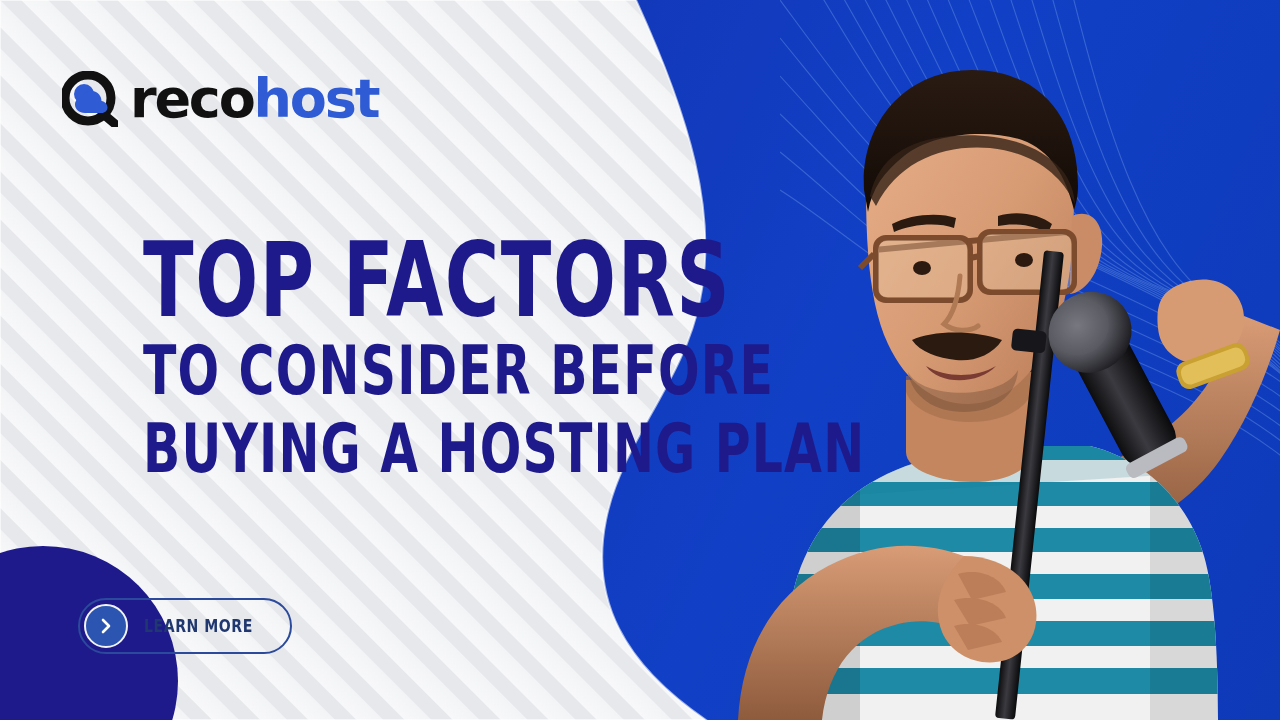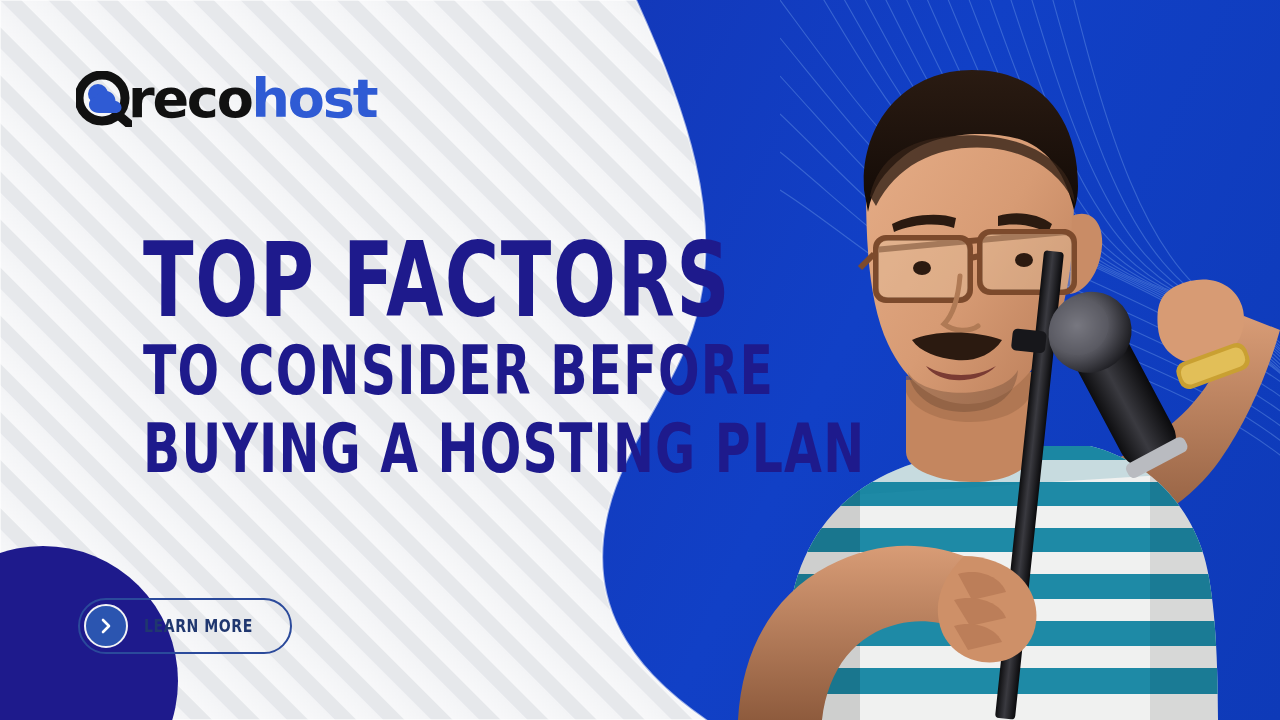--- a/index.html
+++ b/index.html
@@ -30,22 +30,22 @@
 
   
   .corner-circle {
     position:absolute; left:-92px; bottom:-96px;
     width:270px; height:270px; border-radius:50%;
     background:#1E1A8C;
   }
 
   
   .logo {
-    position:absolute; left:76px; top:68px;
-    display:flex; align-items:center; gap:0px;
+    position:absolute; left:62px; top:68px;
+    display:flex; align-items:center; gap:16px;
     height:62px;
     text-align:center;
   }
   .logo-mark { position:relative; width:56px; height:56px; flex:0 0 auto; margin-right:-4px; }
   .logo-mark svg { width:100%; height:100%; display:block; }
   .logo-word {
     font-size:54px; font-weight:bold; letter-spacing:-2.2px;
     line-height:1; font-family:"DejaVu Sans", sans-serif;
   }
   .logo-word .reco { color:#111111; }

